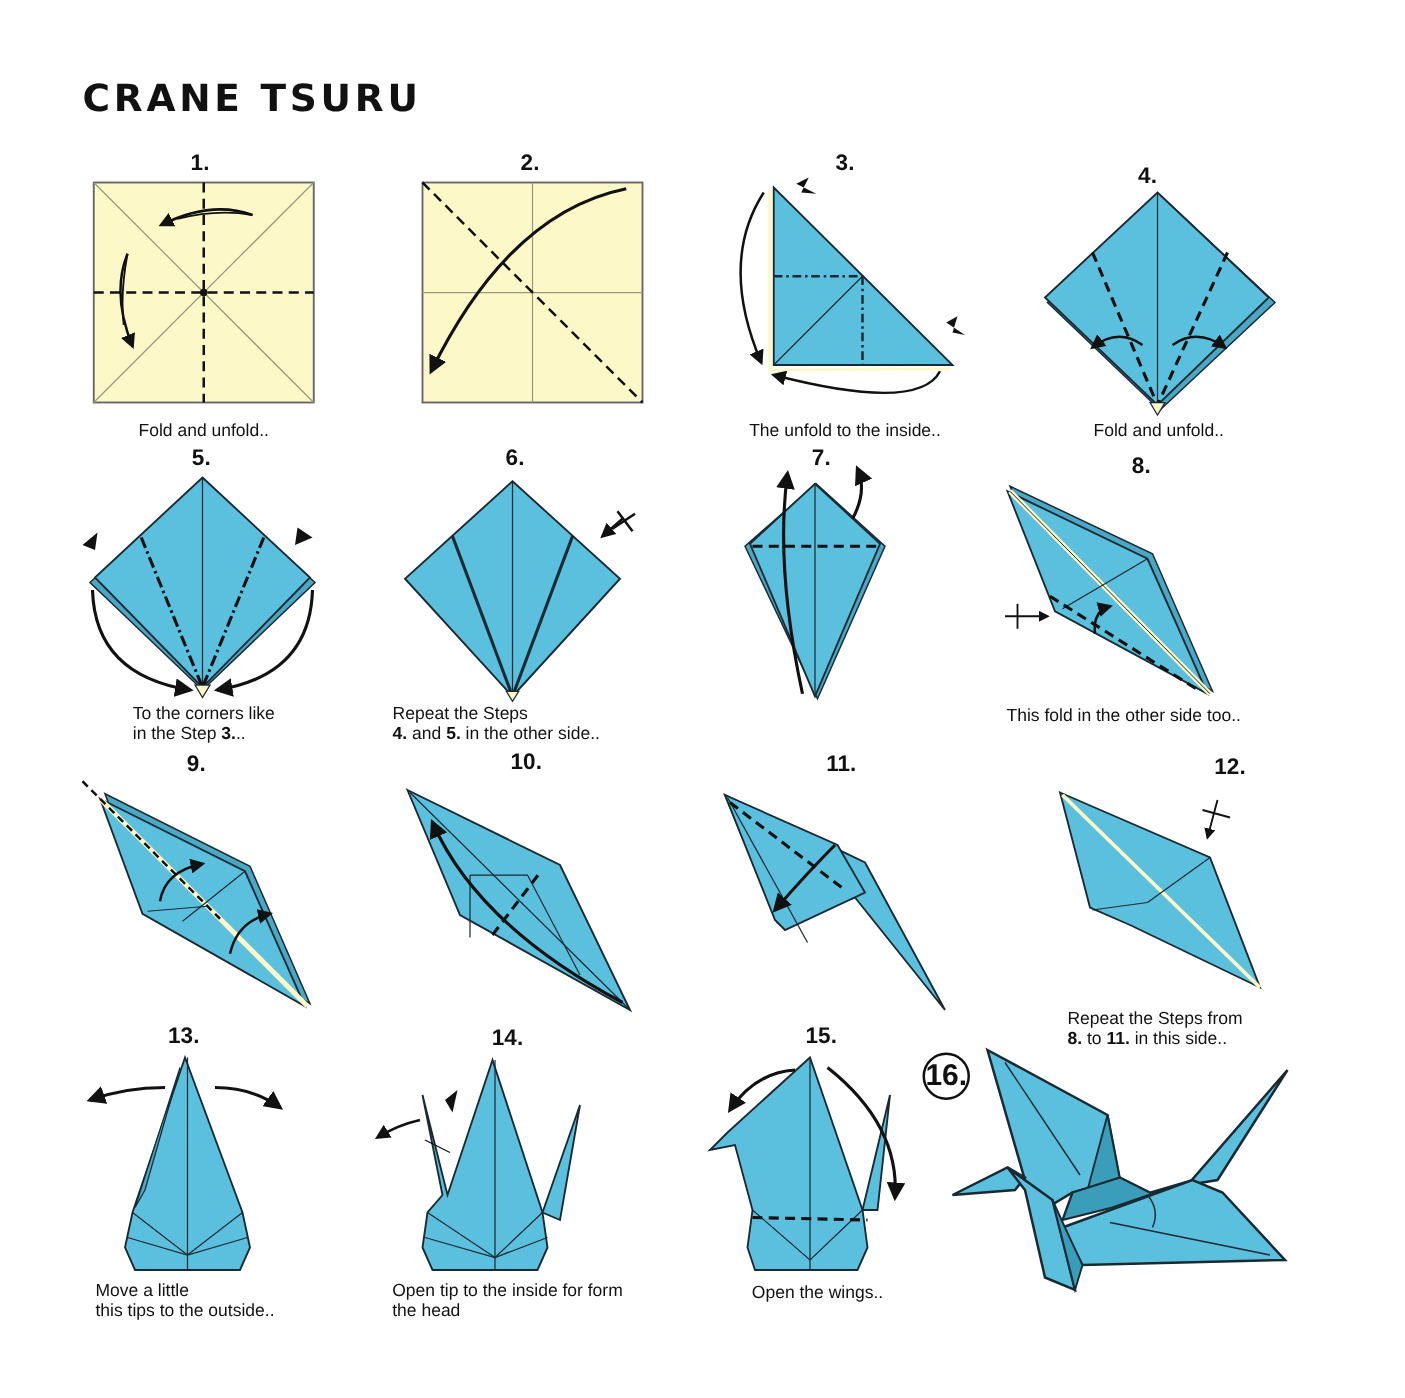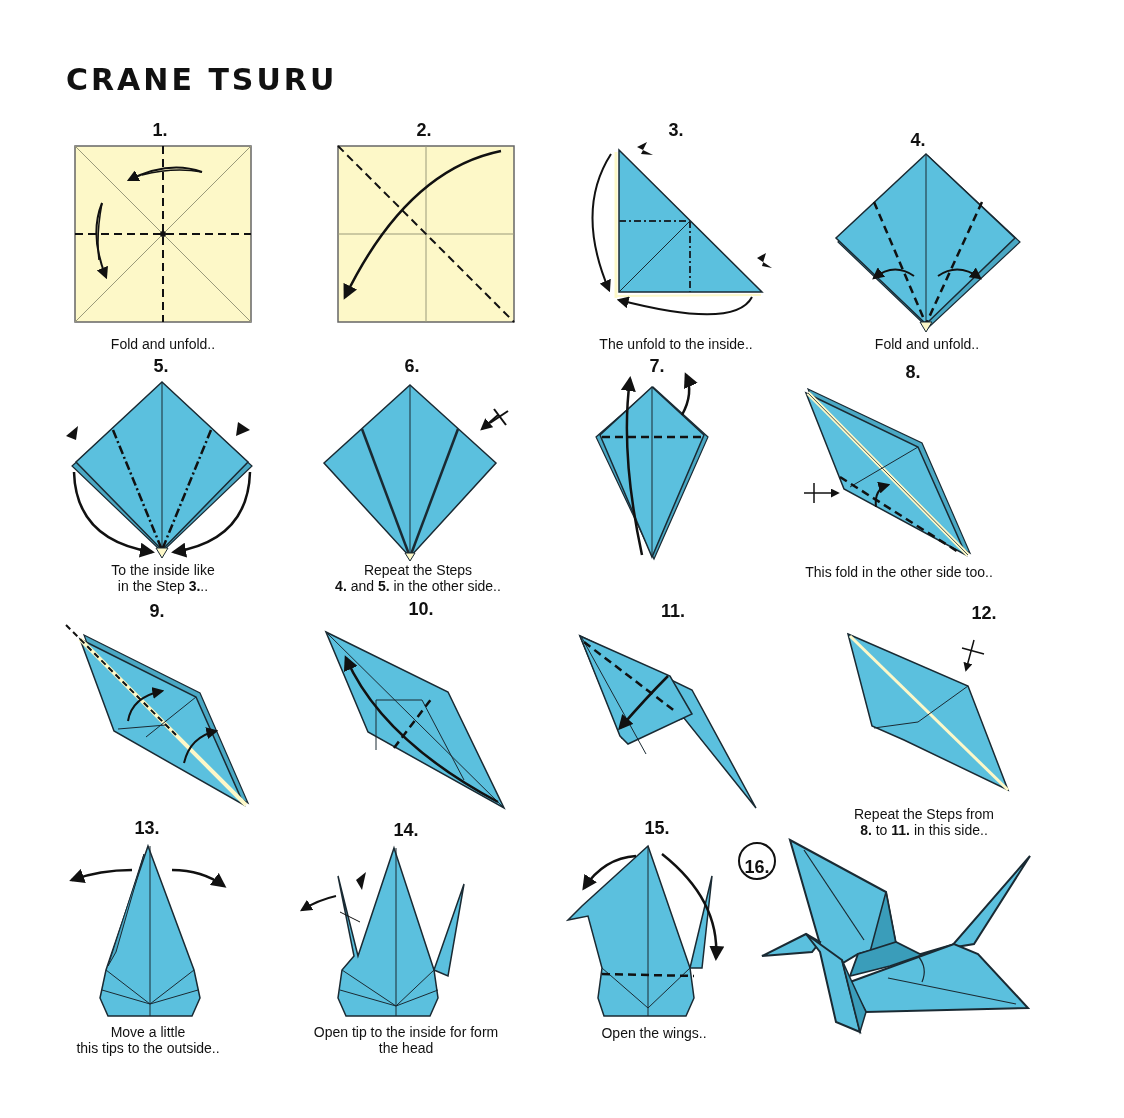--- a/index.html
+++ b/index.html
@@ -1,22 +1,22 @@
 <!DOCTYPE html>
 <html><head>
 <meta charset="utf-8">
 <style>
   html, body { margin:0; padding:0; background:#ffffff; }
   body { width:1124px; height:1118px; position:relative; overflow:hidden; font-family:"Liberation Sans", sans-serif; color:#111; }
   .title { position:absolute; left:66px; top:62px; font-family:"DejaVu Sans", sans-serif; font-weight:bold; font-size:30px; letter-spacing:3px; color:#111; }
   .num { position:absolute; font-weight:bold; font-size:18px; transform:translateX(-50%); white-space:nowrap; }
-  .cap { position:absolute; font-size:14px; text-align:center; transform:translateX(-50%); line-height:16px; white-space:nowrap; }
+  .cap { position:absolute; font-size:14px; text-align:left; transform:translateX(-50%); line-height:16px; white-space:nowrap; }
   .cap b { font-weight:bold; }
   svg.step { position:absolute; overflow:visible; }
-  .circ { position:absolute; left:738px; top:842px; width:38px; height:38px; border:2.5px solid #111; border-radius:50%; box-sizing:border-box; font-weight:bold; font-size:18px; display:flex; align-items:flex-end; justify-content:center; }
+  .circ { position:absolute; left:738px; top:842px; width:38px; height:38px; border:2.5px solid #111; border-radius:50%; box-sizing:border-box; font-weight:bold; font-size:24px; display:flex; align-items:center; justify-content:center; }
 </style>
 </head>
 <body>
 
 <div class="title">CRANE TSURU</div>
 
 <div class="num" style="left:160px;top:120px">1.</div>
 <div class="num" style="left:424px;top:120px">2.</div>
 <div class="num" style="left:676px;top:120px">3.</div>
 <div class="num" style="left:918px;top:130px">4.</div>
@@ -32,24 +32,24 @@
 <div class="num" style="left:406px;top:820px">14.</div>
 <div class="num" style="left:657px;top:818px">15.</div>
 <div class="circ">
     <span>16.</span>
   </div>
 
 <div class="cap" style="left:163px;top:336px">Fold and unfold..</div>
 <div class="cap" style="left:676px;top:336px">The unfold to the inside..</div>
 <div class="cap" style="left:927px;top:336px">Fold and unfold..</div>
 <div class="cap" style="left:163px;top:562px">
-  <div>To the inside like</div>
+  <div>To the corners like</div>
   <div><span>in the Step </span><b>3.</b><span>..</span></div>
 </div>
-<div class="cap" style="left:418px;top:562px">
+<div class="cap" style="left:397px;top:562px">
   <div>Repeat the Steps</div>
   <div><b>4.</b><span> and </span><b>5.</b><span> in the other side..</span></div>
 </div>
 <div class="cap" style="left:899px;top:564px">This fold in the other side too..</div>
 <div class="cap" style="left:924px;top:806px">
   <div>Repeat the Steps from</div>
   <div><b>8.</b><span> to </span><b>11.</b><span> in this side..</span></div>
 </div>
 <div class="cap" style="left:148px;top:1024px">
   <div>Move a little</div>

